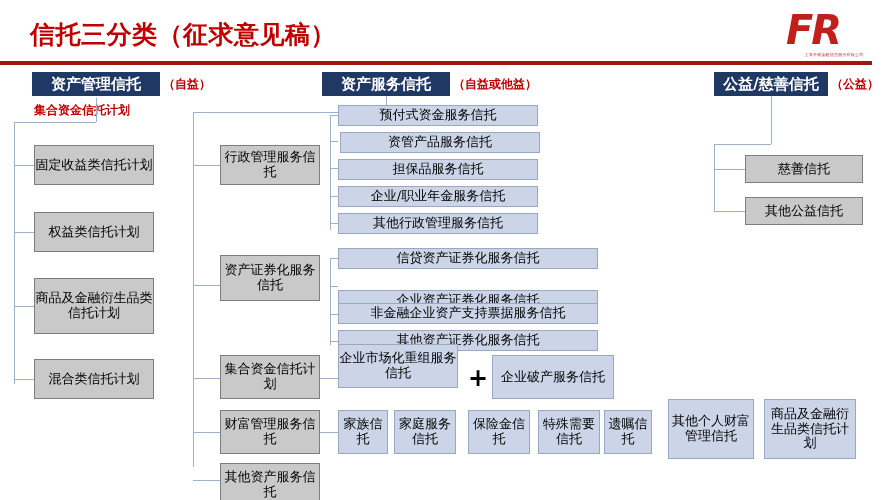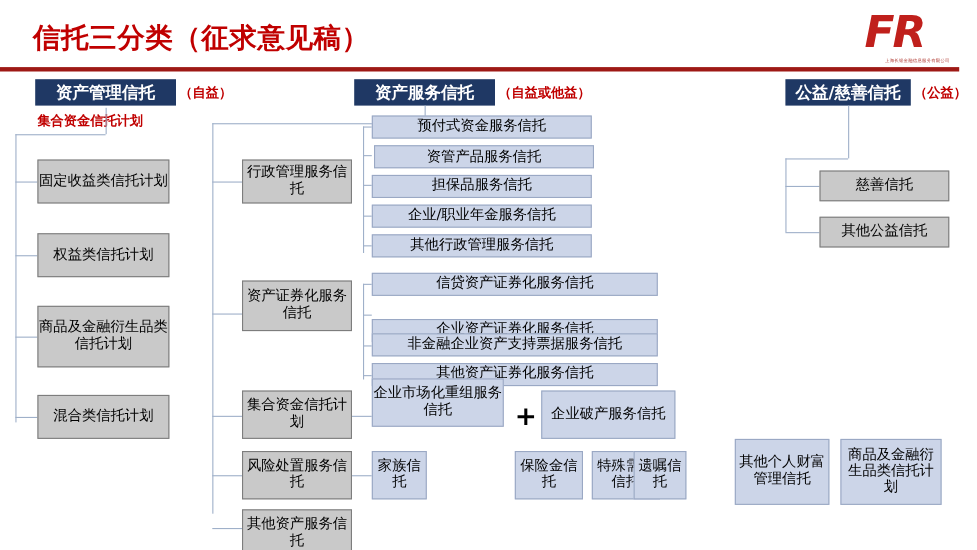--- a/index.html
+++ b/index.html
@@ -111,21 +111,21 @@
   <div class="ln lnv" style="left:193px;top:112px;height:355px;"></div>
   <div class="ln lnh" style="left:193px;top:165px;width:27px;"></div>
   <div class="ln lnh" style="left:193px;top:285px;width:27px;"></div>
   <div class="ln lnh" style="left:193px;top:378px;width:27px;"></div>
   <div class="ln lnh" style="left:193px;top:432px;width:27px;"></div>
   <div class="ln lnh" style="left:193px;top:480px;width:27px;"></div>
 
   <div class="box gray" style="left:220px;top:255px;width:100px;height:46px;">资产证券化服务信托</div>
   <div class="box gray" style="left:220px;top:145px;width:100px;height:40px;">行政管理服务信托</div>
   <div class="box gray" style="left:220px;top:355px;width:100px;height:44px;">集合资金信托计划</div>
-  <div class="box gray" style="left:220px;top:410px;width:100px;height:44px;">风险处置服务信托</div>
+  <div class="box gray" style="left:220px;top:410px;width:100px;height:44px;">财富管理服务信托</div>
   <div class="box gray" style="left:220px;top:463px;width:100px;height:44px;">其他资产服务信托</div>
 
   <div class="ln lnv" style="left:330px;top:115px;height:115px;"></div>
   <div class="ln lnh" style="left:330px;top:115px;width:8px;"></div>
   <div class="ln lnh" style="left:330px;top:141px;width:8px;"></div>
   <div class="ln lnh" style="left:330px;top:168px;width:8px;"></div>
   <div class="ln lnh" style="left:330px;top:196px;width:8px;"></div>
   <div class="ln lnh" style="left:330px;top:223px;width:8px;"></div>
 
   <div class="box blue" style="left:338px;top:105px;width:200px;height:21px;">预付式资金服务信托</div>
@@ -145,23 +145,24 @@
   <div class="box blue" style="left:338px;top:303px;width:260px;height:21px;">非金融企业资产支持票据服务信托</div>
   <div class="box blue" style="left:338px;top:330px;width:260px;height:21px;">其他资产证券化服务信托</div>
 
   <div class="ln lnh" style="left:320px;top:378px;width:18px;"></div>
   <div class="box blue" style="left:338px;top:344px;width:120px;height:44px;">企业市场化重组服务信托</div>
   <div class="plus" style="left:468px;top:366px;">+</div>
   <div class="box blue" style="left:492px;top:355px;width:122px;height:44px;">企业破产服务信托</div>
 
   <div class="ln lnh" style="left:320px;top:432px;width:18px;"></div>
   <div class="box blue" style="left:338px;top:410px;width:50px;height:44px;">家族信托</div>
+  <div class="box blue" style="left:394px;top:410px;width:62px;height:44px;">家庭服务信托</div>
   <div class="box blue" style="left:468px;top:410px;width:62px;height:44px;">保险金信托</div>
   <div class="box blue" style="left:538px;top:410px;width:62px;height:44px;">特殊需要信托</div>
-  <div class="box blue" style="left:576px;top:410px;width:48px;height:44px;">遗嘱信托</div>
+  <div class="box blue" style="left:604px;top:410px;width:48px;height:44px;">遗嘱信托</div>
   <div class="box blue" style="left:668px;top:399px;width:86px;height:60px;">其他个人财富管理信托</div>
   <div class="box blue" style="left:764px;top:399px;width:92px;height:60px;">商品及金融衍生品类信托计划</div>
 
   <div class="hdr" style="left:714px;top:72px;width:114px;">公益/慈善信托</div>
   <div class="hdr-note" style="left:831px;top:72px;">（公益）</div>
 
   <div class="ln lnv" style="left:771px;top:96px;height:48px;"></div>
   <div class="ln lnh" style="left:714px;top:144px;width:57px;"></div>
   <div class="ln lnv" style="left:714px;top:144px;height:67px;"></div>
   <div class="ln lnh" style="left:714px;top:169px;width:31px;"></div>

